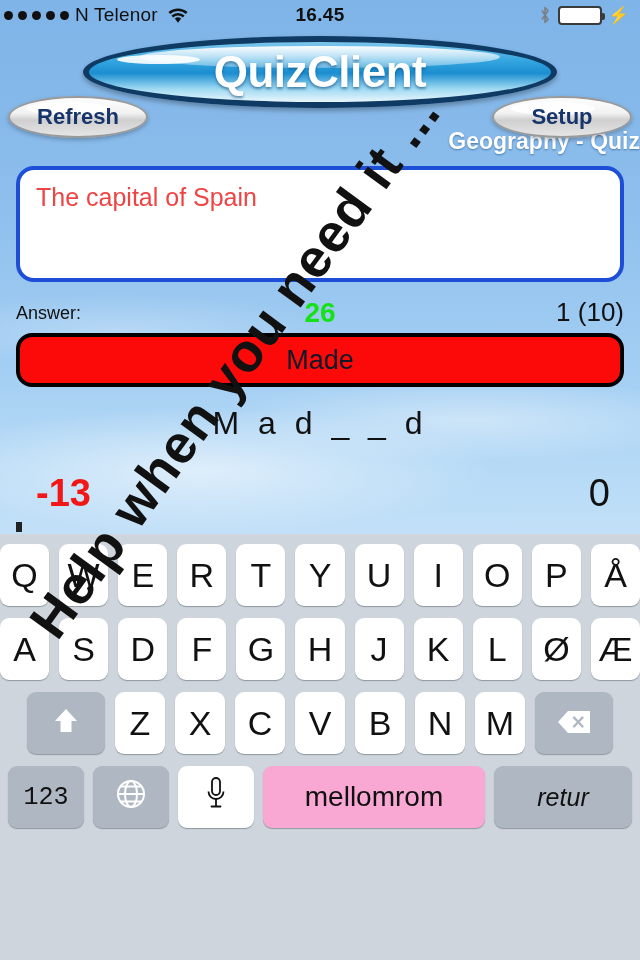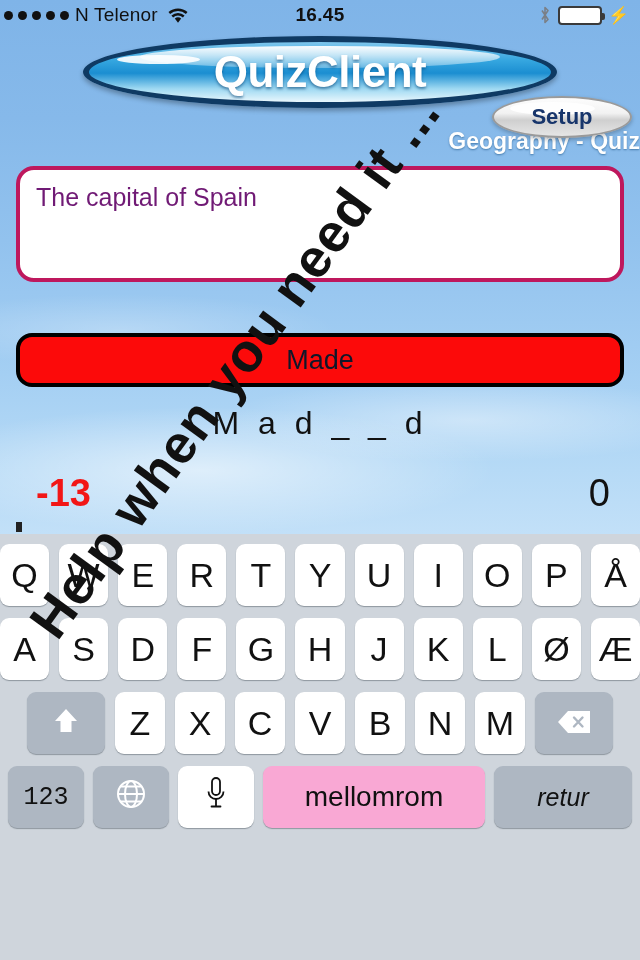--- a/index.html
+++ b/index.html
@@ -94,22 +94,22 @@
 
   .subtitle {
     position:absolute; left:0; right:0; top:128px; text-align:right;
     color:#ffffff; font-size:23px; font-weight:bold; z-index:13;
     text-shadow:0 1px 2px rgba(0,60,110,.5);
   }
 
   
   .qbox {
     position:absolute; left:16px; top:166px; width:608px; height:116px;
-    background:#fff; border:4px solid #be185d; border-radius:18px; z-index:10;
-    padding:13px 16px; font-size:25px; color:#701a75;
+    background:#fff; border:4px solid #1d4ed8; border-radius:18px; z-index:10;
+    padding:13px 16px; font-size:25px; color:#ef4444;
   }
 
   
   .ans-row {
     position:absolute; left:16px; right:16px; top:303px; height:26px; z-index:10;
   }
   .ans-label { position:absolute; left:0; top:0; font-size:18px; color:#111; }
   .ans-score {
     position:absolute; left:0; right:0; top:-6px; text-align:center;
     font-size:28px; font-weight:bold; color:#16e016;
@@ -217,30 +217,39 @@
       <span class="bolt">⚡</span>
     </div>
   </div>
 
   <div class="logo">
     <div class="gloss"></div>
     <div class="gloss2"></div>
     <div class="title">QuizClient</div>
   </div>
 
+  <div class="oval" id="btn-refresh">
+    <div class="hl"></div>
+    <span>Refresh</span>
+  </div>
 
   <div class="oval" id="btn-setup">
     <div class="hl"></div>
     <span>Setup</span>
   </div>
 
   <div class="subtitle">Geography - Quiz</div>
 
   <div class="qbox">The capital of Spain</div>
 
+  <div class="ans-row">
+    <span class="ans-label">Answer:</span>
+    <span class="ans-score">26</span>
+    <span class="ans-count">1 (10)</span>
+  </div>
 
   <div class="answer-field">Made</div>
 
   <div class="hint">M a d _ _ d</div>
 
   <div class="score-left">-13</div>
   <div class="score-right">0</div>
   <div class="cursor-dot"></div>
 
   <div class="keyboard">

